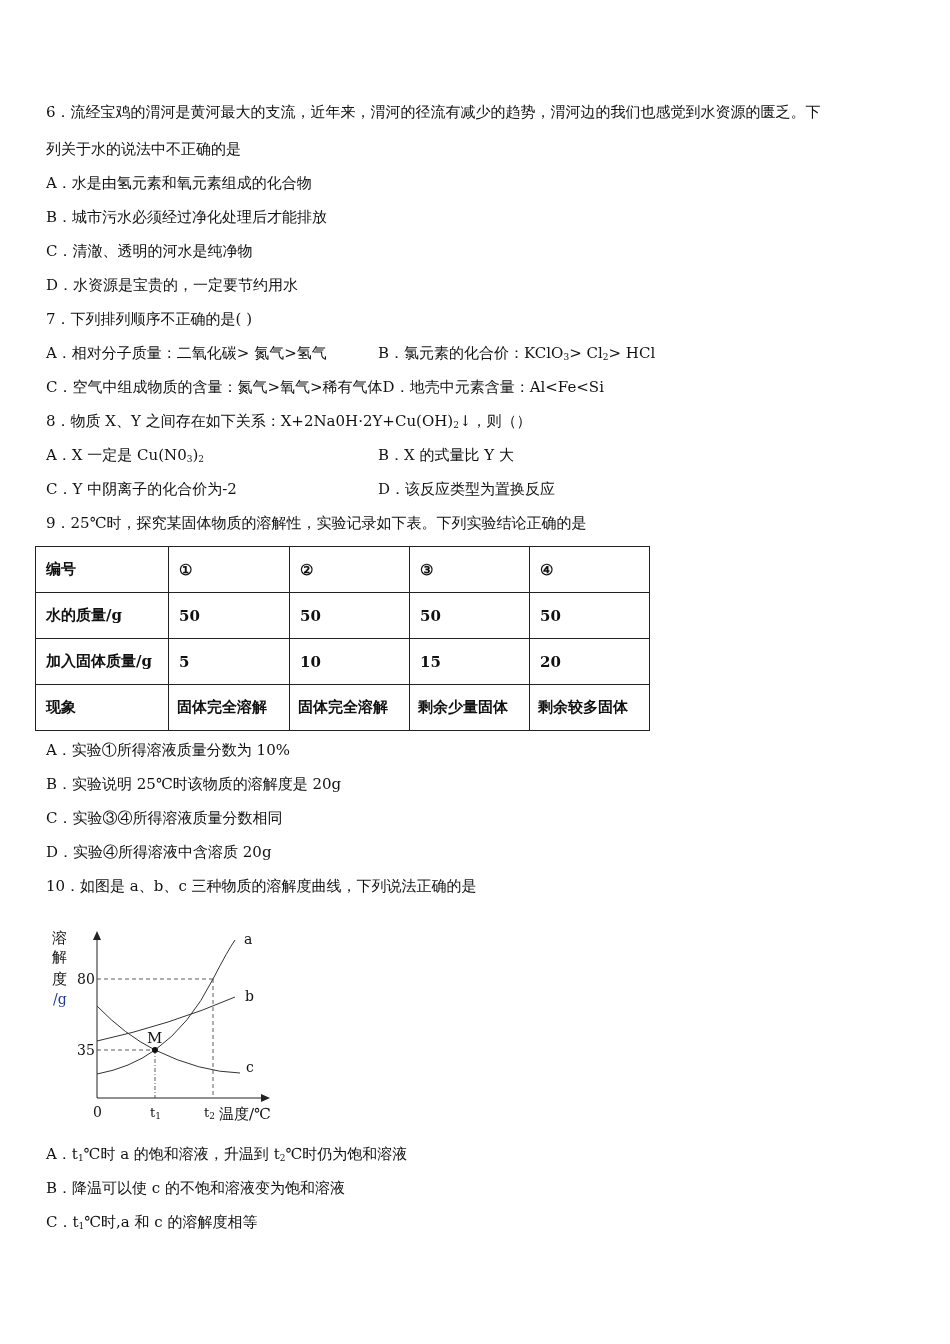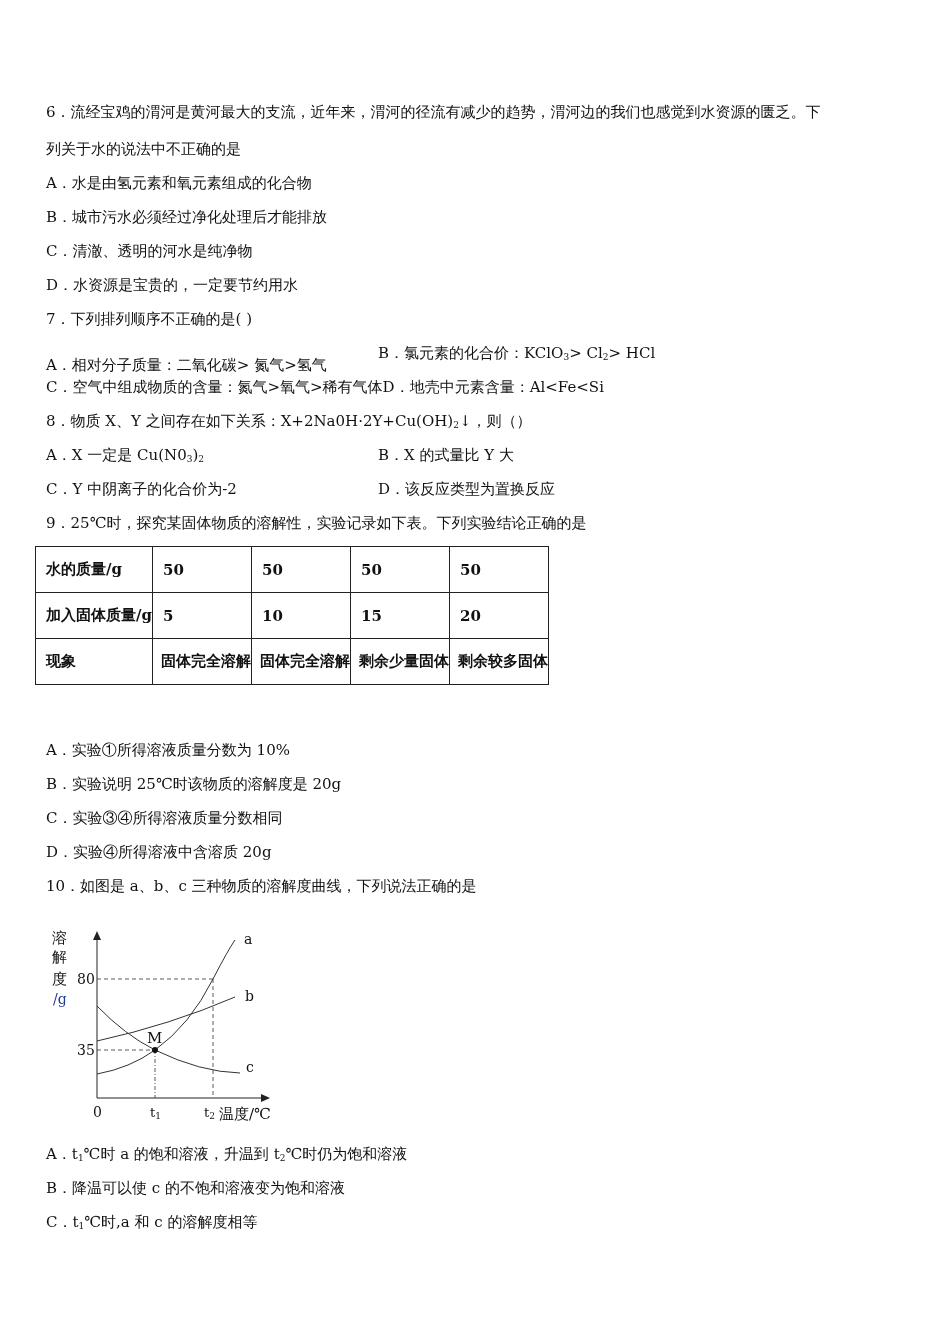--- a/index.html
+++ b/index.html
@@ -17,34 +17,41 @@
 <body>
 
 <div class="line" style="top:102px;">6．流经宝鸡的渭河是黄河最大的支流，近年来，渭河的径流有减少的趋势，渭河边的我们也感觉到水资源的匮乏。下</div>
 <div class="line" style="top:139px;">列关于水的说法中不正确的是</div>
 <div class="line" style="top:173px;">A．水是由氢元素和氧元素组成的化合物</div>
 <div class="line" style="top:207px;">B．城市污水必须经过净化处理后才能排放</div>
 <div class="line" style="top:241px;">C．清澈、透明的河水是纯净物</div>
 <div class="line" style="top:275px;">D．水资源是宝贵的，一定要节约用水</div>
 
 <div class="line" style="top:309px;">7．下列排列顺序不正确的是(    )</div>
-<div class="line" style="top:343px;margin-top:12px;">A．相对分子质量：二氧化碳&gt; 氮气&gt;氢气</div>
+<div class="line" style="top:343px;">A．相对分子质量：二氧化碳&gt; 氮气&gt;氢气</div>
 <div class="col2" style="top:343px; left:378px;"><span>B．氯元素的化合价：KClO</span><sub>3</sub><span>&gt; Cl</span><sub>2</sub><span>&gt; HCl</span></div>
 <div class="line" style="top:377px;">C．空气中组成物质的含量：氮气&gt;氧气&gt;稀有气体D．地壳中元素含量：Al&lt;Fe&lt;Si</div>
 
 <div class="line" style="top:411px;"><span>8．物质 X、Y 之间存在如下关系：X+2Na0H·2Y+Cu(OH)</span><sub>2</sub><span>↓，则（）</span></div>
 <div class="line" style="top:445px;"><span>A．X 一定是 Cu(N0</span><sub>3</sub><span>)</span><sub>2</sub></div>
 <div class="col2" style="top:445px; left:378px;">B．X 的式量比 Y 大</div>
 <div class="line" style="top:479px;">C．Y 中阴离子的化合价为-2</div>
 <div class="col2" style="top:479px; left:378px;">D．该反应类型为置换反应</div>
 
 <div class="line" style="top:513px;">9．25℃时，探究某固体物质的溶解性，实验记录如下表。下列实验结论正确的是</div>
 
 <table class="exp">
   <tbody>
+      <tr>
+    <td style="width:133px;">编号</td>
+    <td style="width:121px;">①</td>
+    <td style="width:120px;">②</td>
+    <td style="width:120px;">③</td>
+    <td style="width:120px;">④</td>
+  </tr>
   <tr>
     <td>水的质量/g</td>
     <td>50</td>
     <td>50</td>
     <td>50</td>
     <td>50</td>
   </tr>
   <tr>
     <td>加入固体质量/g</td>
     <td>5</td>

